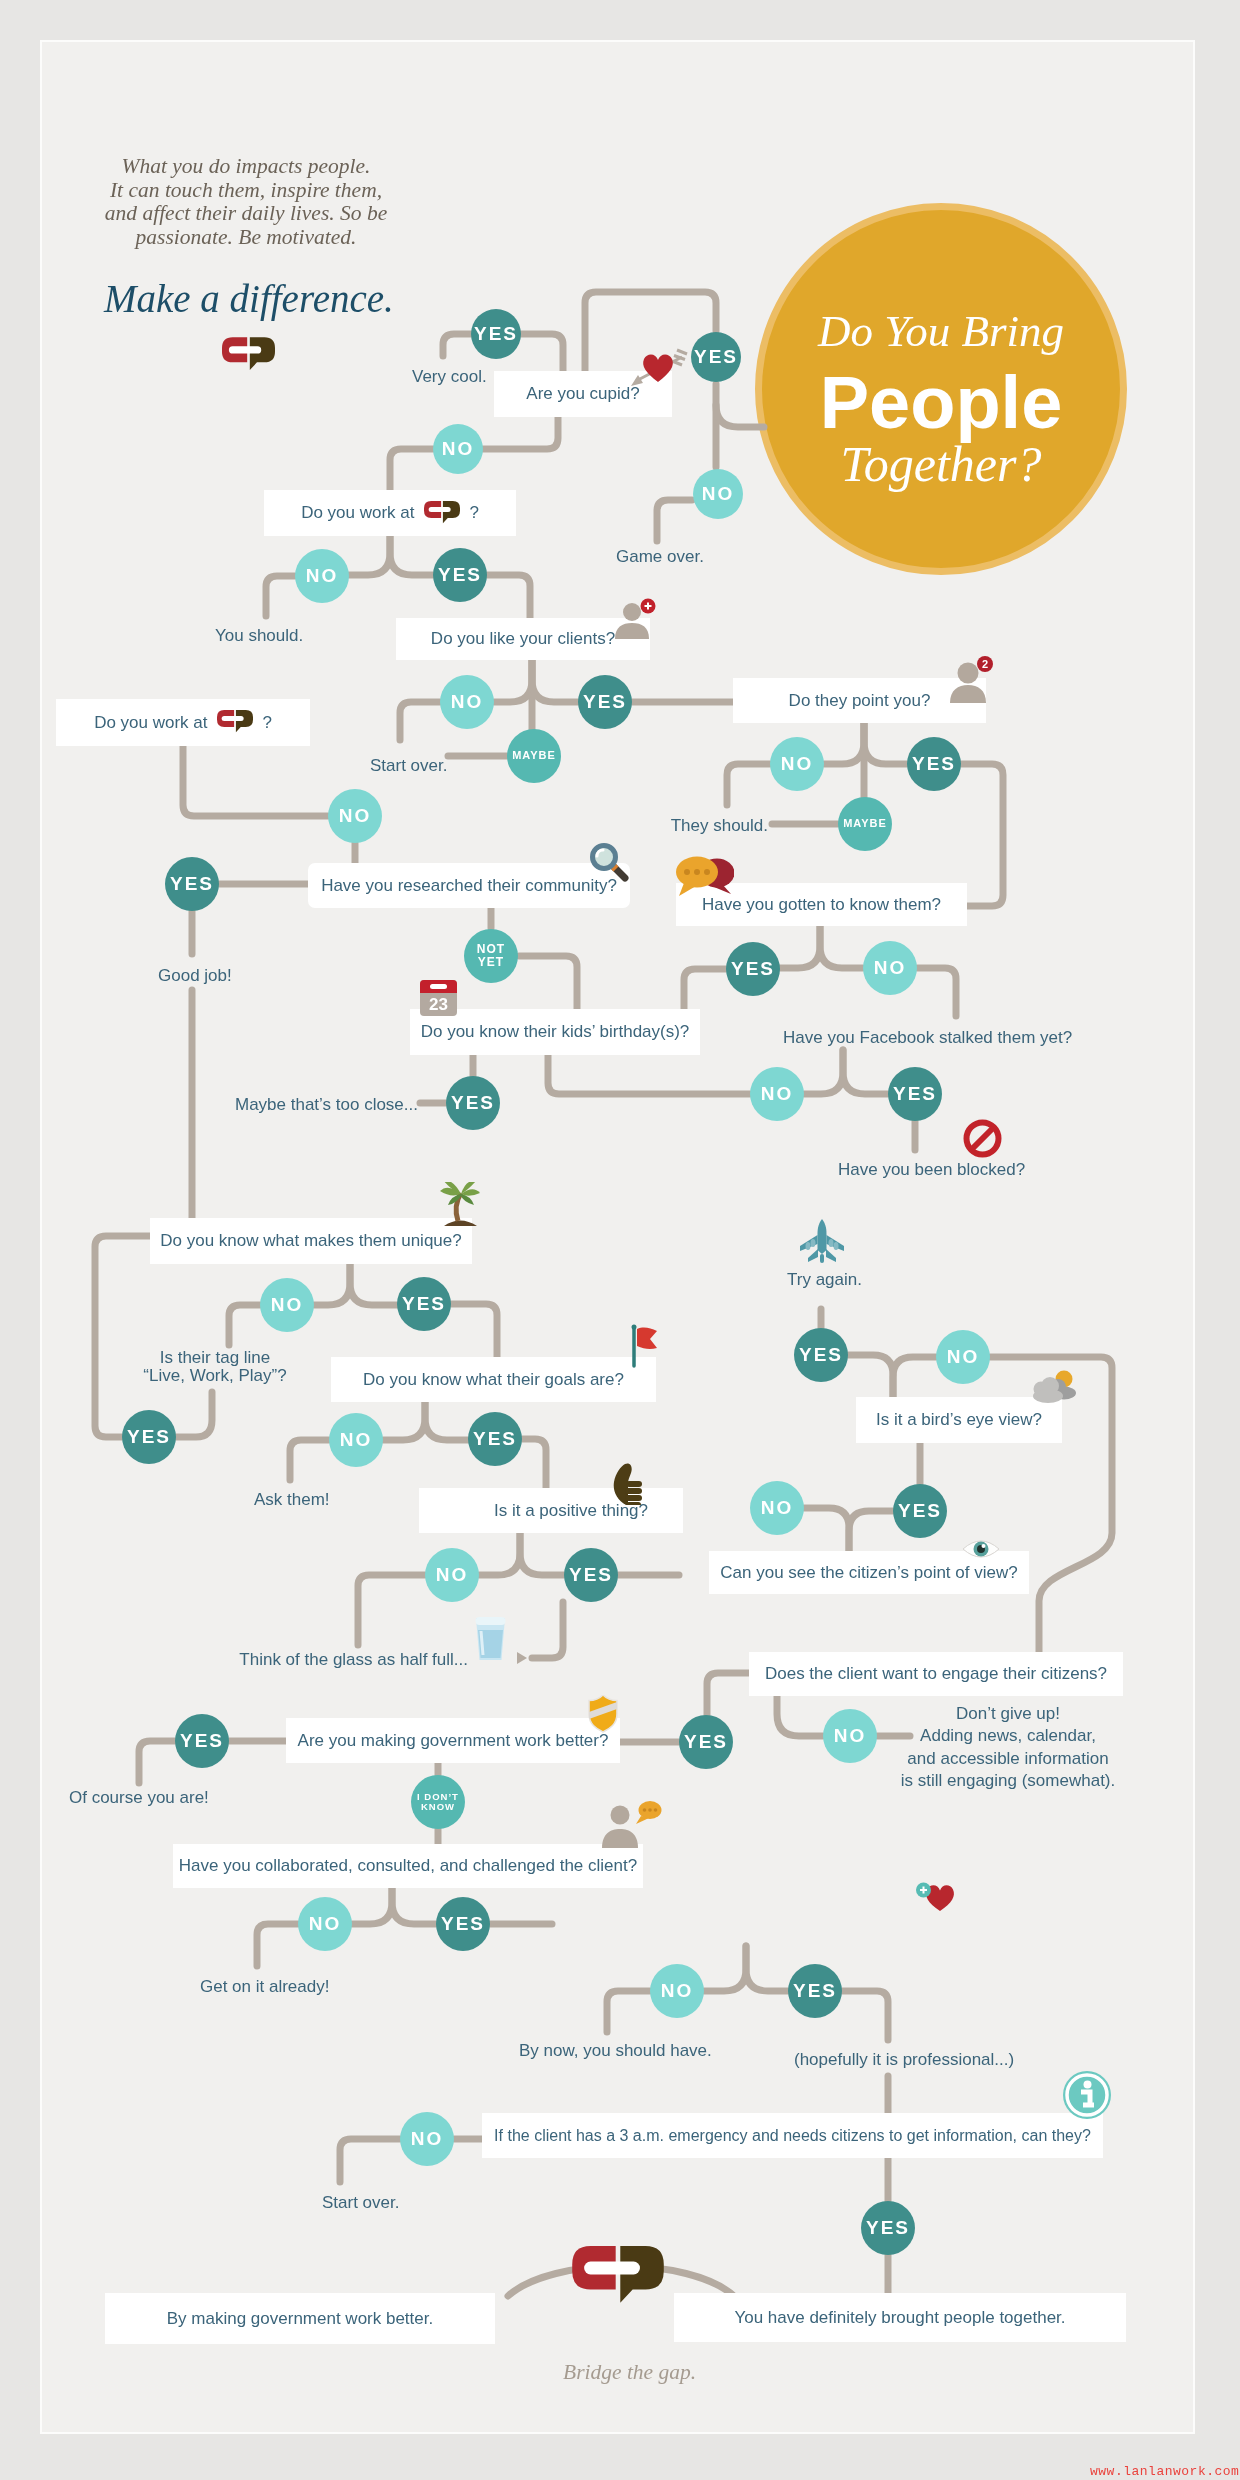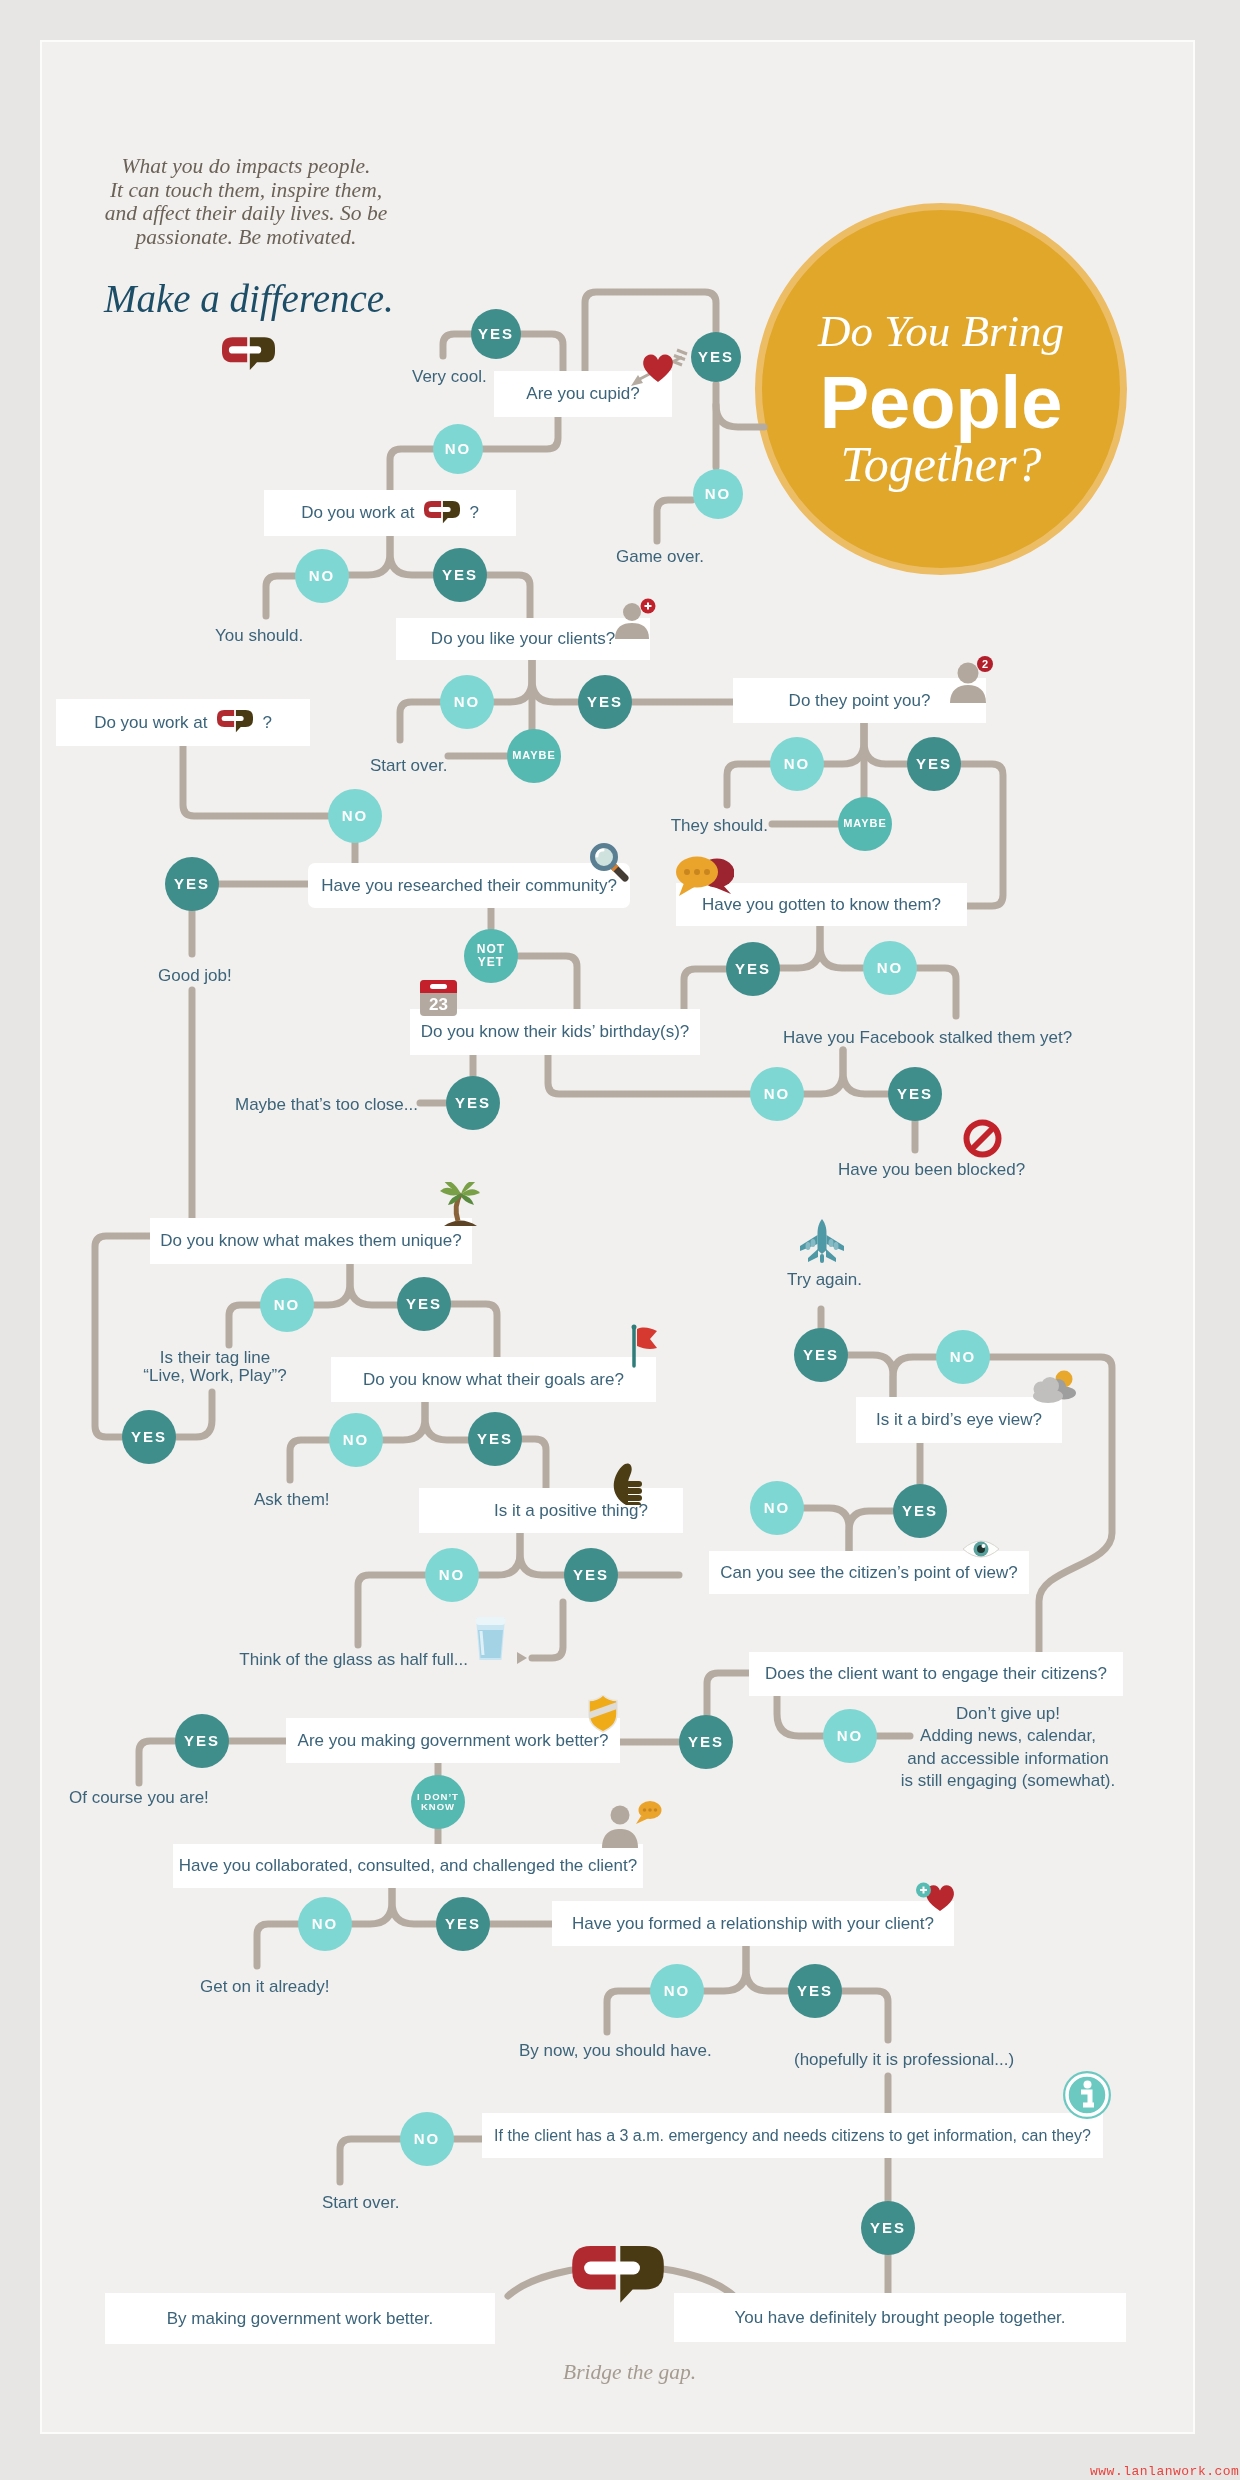--- a/index.html
+++ b/index.html
@@ -1,20 +1,20 @@
 <!DOCTYPE html>
 <html><head>
 <meta charset="utf-8">
 <style>
   html,body{margin:0;padding:0;}
   .page{position:relative;width:1240px;height:2480px;background:#e7e6e4;font-family:"Liberation Sans",sans-serif;overflow:hidden;}
   .panel{position:absolute;left:40px;top:40px;width:1155px;height:2394px;background:#f1f0ee;border:2px solid #fcfcfb;box-sizing:border-box;}
   svg.net{position:absolute;left:0;top:0;}
   .box{position:absolute;background:#ffffff;color:#3b647a;display:flex;align-items:center;justify-content:center;font-size:17px;text-align:center;white-space:nowrap;}
-  .c{position:absolute;width:54px;height:54px;margin:-27px 0 0 -27px;border-radius:50%;color:#fff;font-weight:bold;display:flex;align-items:center;justify-content:center;letter-spacing:2px;font-size:15px;text-align:center;line-height:1.05;}
+  .c{position:absolute;width:54px;height:54px;margin:-27px 0 0 -27px;border-radius:50%;color:#fff;font-weight:bold;display:flex;align-items:center;justify-content:center;letter-spacing:2px;font-size:19px;text-align:center;line-height:1.05;}
   .dark{background:#3f8e8b}.light{background:#7ed7d2}.med{background:#55b8b1}
   .t{position:absolute;color:#3b647a;font-size:17px;white-space:nowrap;}
   .ser{font-family:"Liberation Serif",serif;font-style:italic;}
 </style>
 </head>
 <body>
 <div class="page">
   <div class="panel"></div>
 
   <div class="ser" style="position:absolute;left:66px;top:155px;width:360px;text-align:center;font-size:21.5px;line-height:23.6px;color:#6b6257;">What you do impacts people.<br>It can touch them, inspire them,<br>and affect their daily lives. So be<br>passionate. Be motivated.</div>
@@ -124,21 +124,20 @@
   <div class="box" style="left:676px;top:883px;width:291px;height:43px;">Have you gotten to know them?</div>
   <div class="box" style="left:410px;top:1009px;width:290px;height:46px;">Do you know their kids’ birthday(s)?</div>
   <div class="box" style="left:150px;top:1218px;width:322px;height:46px;">Do you know what makes them unique?</div>
   <div class="box" style="left:331px;top:1357px;width:325px;height:45px;">Do you know what their goals are?</div>
   <div class="box" style="left:856px;top:1397px;width:206px;height:46px;">Is it a bird’s eye view?</div>
   <div class="box" style="left:419px;top:1488px;width:224px;height:45px;padding-left:40px;">Is it a positive thing?</div>
   <div class="box" style="left:679px;top:1551px;width:320px;height:43px;margin-left:30px;">Can you see the citizen’s point of view?</div>
   <div class="box" style="left:749px;top:1652px;width:374px;height:44px;">Does the client want to engage their citizens?</div>
   <div class="box" style="left:286px;top:1718px;width:334px;height:45px;">Are you making government work better?</div>
   <div class="box" style="left:173px;top:1844px;width:470px;height:44px;">Have you collaborated, consulted, and challenged the client?</div>
-  <div class="box" style="left:552px;top:1901px;width:402px;height:45px;">Have you formed a relationship with your client?</div>
   <div class="box" style="left:482px;top:2113px;width:621px;height:45px;font-size:16px;">If the client has a 3 a.m. emergency and needs citizens to get information, can they?</div>
   <div class="box" style="left:105px;top:2293px;width:390px;height:51px;">By making government work better.</div>
   <div class="box" style="left:674px;top:2293px;width:452px;height:49px;">You have definitely brought people together.</div>
 
   <div class="c dark" style="left:496px;top:334px;width:50px;height:50px;margin:-25px 0 0 -25px;">YES</div>
   <div class="c light" style="left:458px;top:449px;width:50px;height:50px;margin:-25px 0 0 -25px;">NO</div>
   <div class="c dark" style="left:716px;top:357px;width:50px;height:50px;margin:-25px 0 0 -25px;">YES</div>
   <div class="c light" style="left:718px;top:494px;width:50px;height:50px;margin:-25px 0 0 -25px;">NO</div>
   <div class="c light" style="left:322px;top:576px;">NO</div>
   <div class="c dark" style="left:460px;top:575px;">YES</div>

